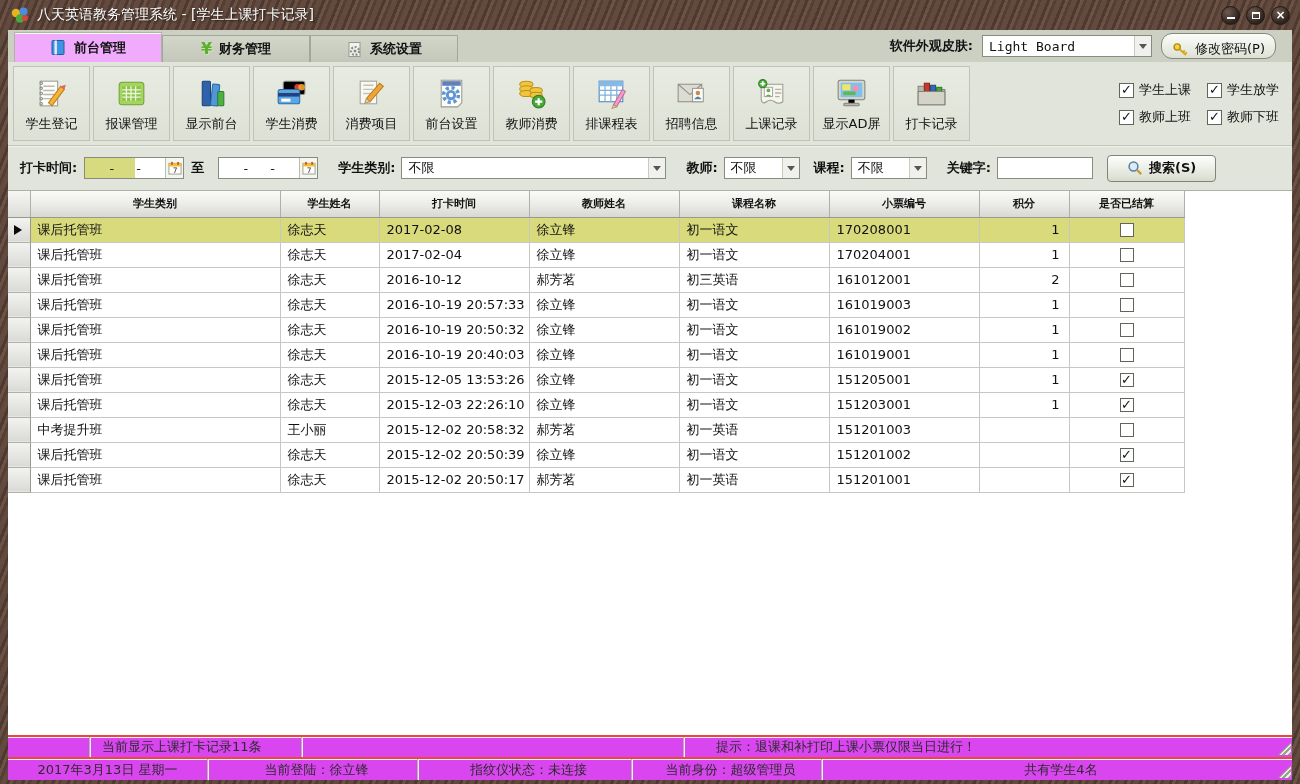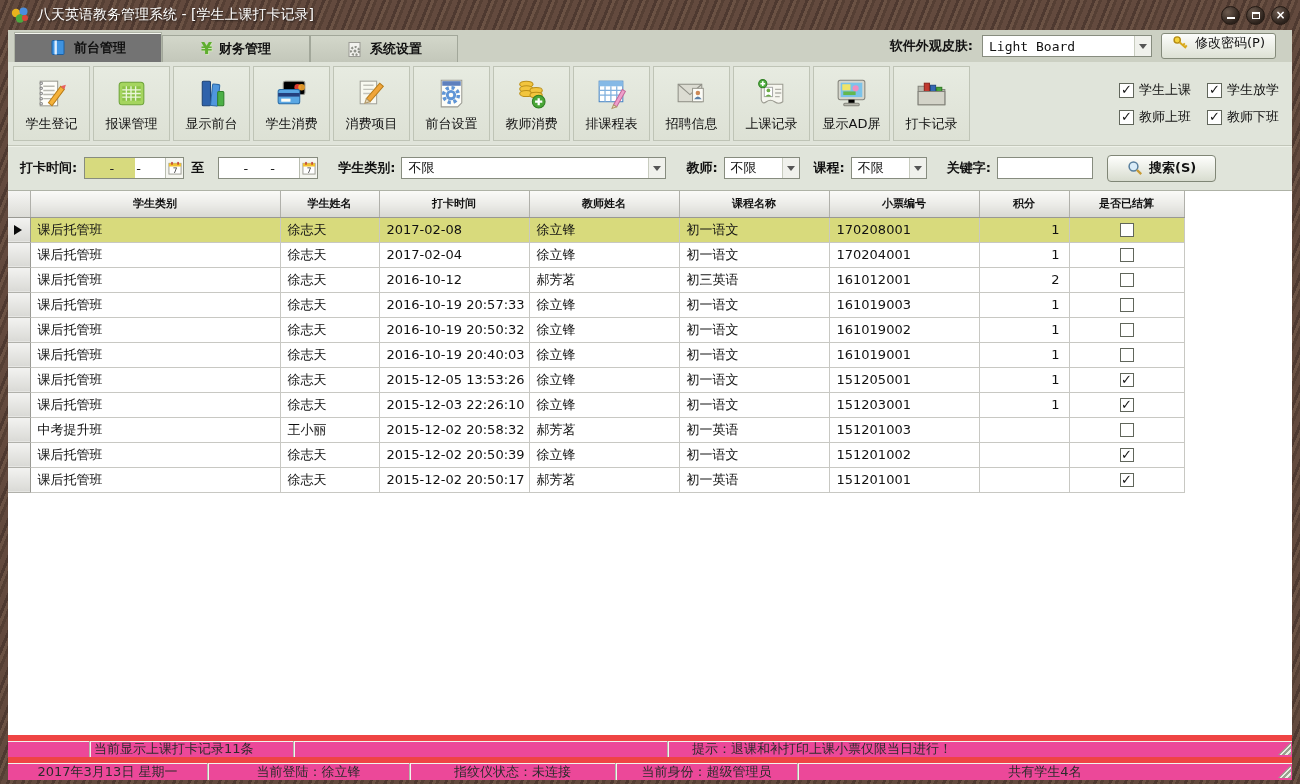--- a/index.html
+++ b/index.html
@@ -22,33 +22,33 @@
   .glyph-close { font-size:12px; font-weight:bold; line-height:1; }
 
   
   .content { position:absolute; left:8px; right:8px; top:30px; bottom:4px;
     background:#e0e4da; display:flex; flex-direction:column; }
 
   
   .tabstrip { height:32px; background:#ccd0c3; display:flex; align-items:flex-end; padding-left:6px; }
   .tab { width:148px; height:27px; display:flex; align-items:center; justify-content:center; gap:7px;
     font-weight:bold; background:linear-gradient(#d3d7ca,#c3c7ba); border:1px solid #a2a79a; border-bottom:none; }
-  .tab.active { background:#737373; height:30px; border-color:#aeb3a5; box-shadow:inset 0 1px 0 #f5f7f1; }
+  .tab.active { background:#f0abfc; height:30px; border-color:#aeb3a5; box-shadow:inset 0 1px 0 #f5f7f1; }
   .tab-icon { width:17px; height:17px; }
   .yen-icon { color:#5fae2f; font-weight:bold; font-size:16px; line-height:1; text-shadow:1px 1px 0 #cfe3b8; }
   .tab-right { margin-left:auto; display:flex; align-items:center; gap:9px; padding:0 16px 3px 0; }
   .skin-label { font-weight:bold; }
   .skin-select { width:170px; height:22px; background:#fff; border:1px solid #878c7f; display:flex;
     align-items:center; justify-content:space-between; padding-left:6px;
     font-family:"DejaVu Sans Mono","Liberation Mono",monospace; font-size:13px; }
   .dd-btn { width:17px; height:100%; display:flex; align-items:center; justify-content:center;
     border-left:1px solid #c8ccbf; background:#f0f1ec; }
   .dd-arrow { width:0; height:0; border:4px solid transparent; border-top:5px solid #555; margin-top:5px; }
-  .pw-btn { height:26px; padding:0 10px; border:1px solid #848a7a; border-radius:3px;
-    background:linear-gradient(#fcfdfb,#dde1d4); display:flex; align-items:flex-start; gap:6px; }
+  .pw-btn { height:26px; padding:0 10px; border:1px solid #848a7a; border-radius:11px;
+    background:linear-gradient(#fcfdfb,#dde1d4); display:flex; align-items:flex-end; gap:6px; }
   .pw-btn svg { width:17px; height:17px; }
 
   
   .toolbar { height:83px; display:flex; align-items:center; padding:3px 5px; gap:3px; }
   .tool-btn { width:77px; height:75px; border:1px solid #bfc4b6; background:linear-gradient(#e7ebe1,#dde1d5);
     display:flex; flex-direction:column; align-items:center; justify-content:center; gap:3px; }
   .tool-btn svg { width:37px; height:37px; }
   .tool-label { font-size:13px; white-space:nowrap; }
   .toggle-grid { margin-left:auto; margin-right:8px; display:grid; grid-template-columns:auto auto;
     gap:9px 16px; align-items:center; }
@@ -93,22 +93,22 @@
   td.sel { background:linear-gradient(#f3f3f1,#d9d9d5); border-right:1px solid #999993;
     border-bottom:1px solid #b0b0aa; padding:0; position:relative; }
   tr.selected td:not(.sel):not(.filler) { background:#d8da7c; }
   td.num { text-align:right; padding:0 9px 0 0; }
   td.chk { text-align:center; padding:0; }
   td.chk .checkbox { width:14px; height:14px; vertical-align:middle; }
   .row-arrow { position:absolute; left:6px; top:7px; width:0; height:0;
     border-top:5px solid transparent; border-bottom:5px solid transparent; border-left:8px solid #0a0a0a; }
 
   
-  .sb { display:flex; align-items:stretch; background:#ec4899; position:relative;
-    border-top:6px solid #ef4444; box-shadow:inset 0 1px 0 #f1f3ec; color:#2c2c2c; }
+  .sb { display:flex; align-items:stretch; background:#d946ef; position:relative;
+    border-top:2px solid #ef4444; box-shadow:inset 0 1px 0 #f1f3ec; color:#2c2c2c;gap:8px; }
   .sb1 { height:22px; } .sb2 { height:23px; }
   .sec { display:flex; align-items:center; border-right:1px solid #b2b6a9; box-shadow:1px 0 0 #f3f5ee;
     overflow:hidden; white-space:nowrap; }
   .sec.center { justify-content:center; }
   .sec.last { border-right:none; box-shadow:none; flex:1; }
   .grip { position:absolute; right:1px; bottom:2px; width:13px; height:13px;
     clip-path:polygon(100% 0,100% 100%,0 100%);
     background:repeating-linear-gradient(135deg,#98a08e 0 2px,#e9ecе3 2px 4px);
     background:repeating-linear-gradient(135deg,#98a08e 0 2px,#e9ece3 2px 4px); }
 </style>

